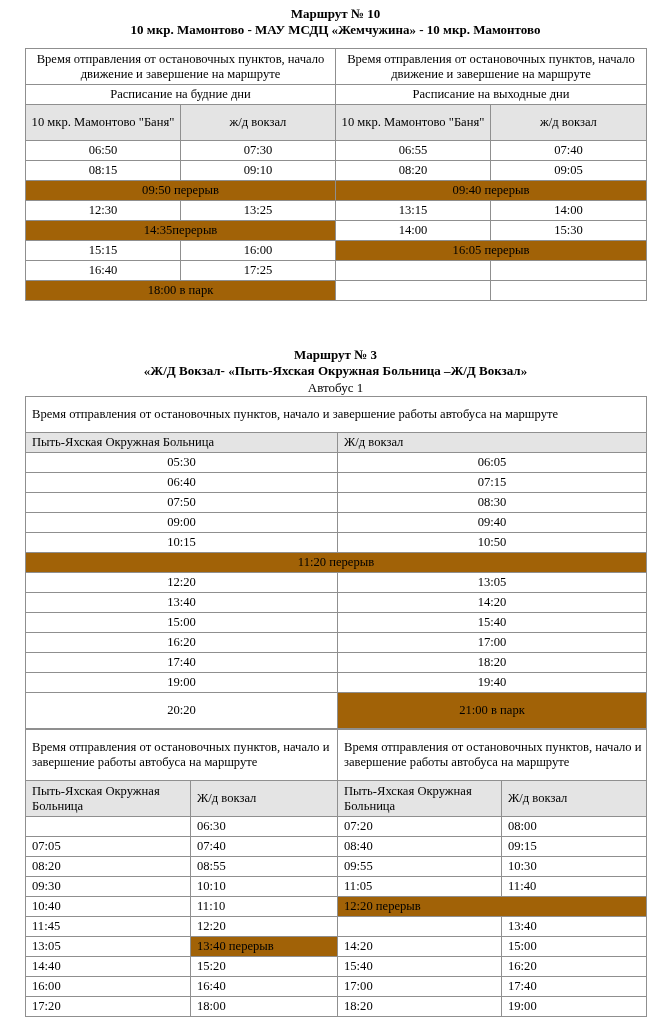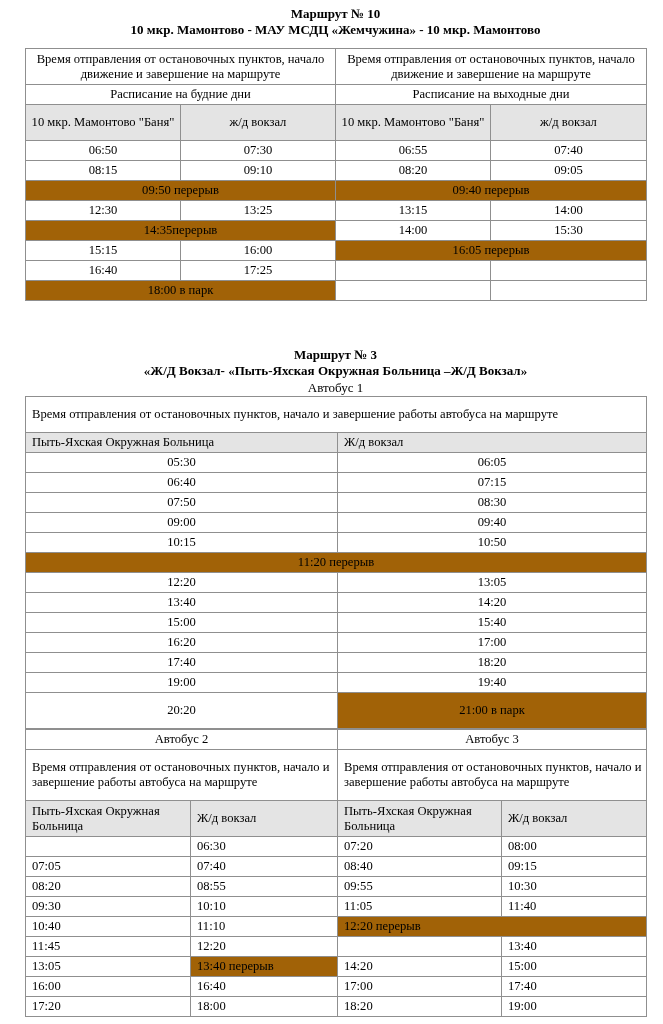--- a/index.html
+++ b/index.html
@@ -221,24 +221,20 @@
 
   <table>
     <colgroup>
       <col style="width:165px">
         <col style="width:147px">
         <col style="width:164px">
         <col style="width:145px">
     </colgroup>
     <tbody>
       <tr>
-        <td class="c" colspan="2">Автобус 2</td>
-        <td class="c" colspan="2">Автобус 3</td>
-      </tr>
-      <tr>
         <td class="l three-line" colspan="2">Время отправления от остановочных пунктов, начало и завершение работы автобуса на маршруте</td>
         <td class="l three-line" colspan="2">Время отправления от остановочных пунктов, начало и завершение работы автобуса на маршруте</td>
       </tr>
       <tr>
         <td class="l gr two-line">Пыть-Яхская Окружная Больница</td>
         <td class="l gr two-line">Ж/д вокзал</td>
         <td class="l gr two-line">Пыть-Яхская Окружная Больница</td>
         <td class="l gr two-line">Ж/д вокзал</td>
       </tr>
     </tbody>
@@ -278,20 +274,26 @@
           <td class="l"></td>
           <td class="l">13:40</td>
         </tr>
         <tr>
           <td class="l">13:05</td>
           <td class="l hl">13:40 перерыв</td>
           <td class="l">14:20</td>
           <td class="l">15:00</td>
         </tr>
         <tr>
+          <td class="l">14:40</td>
+          <td class="l">15:20</td>
+          <td class="l">15:40</td>
+          <td class="l">16:20</td>
+        </tr>
+        <tr>
           <td class="l">16:00</td>
           <td class="l">16:40</td>
           <td class="l">17:00</td>
           <td class="l">17:40</td>
         </tr>
         <tr>
           <td class="l">17:20</td>
           <td class="l">18:00</td>
           <td class="l">18:20</td>
           <td class="l">19:00</td>

